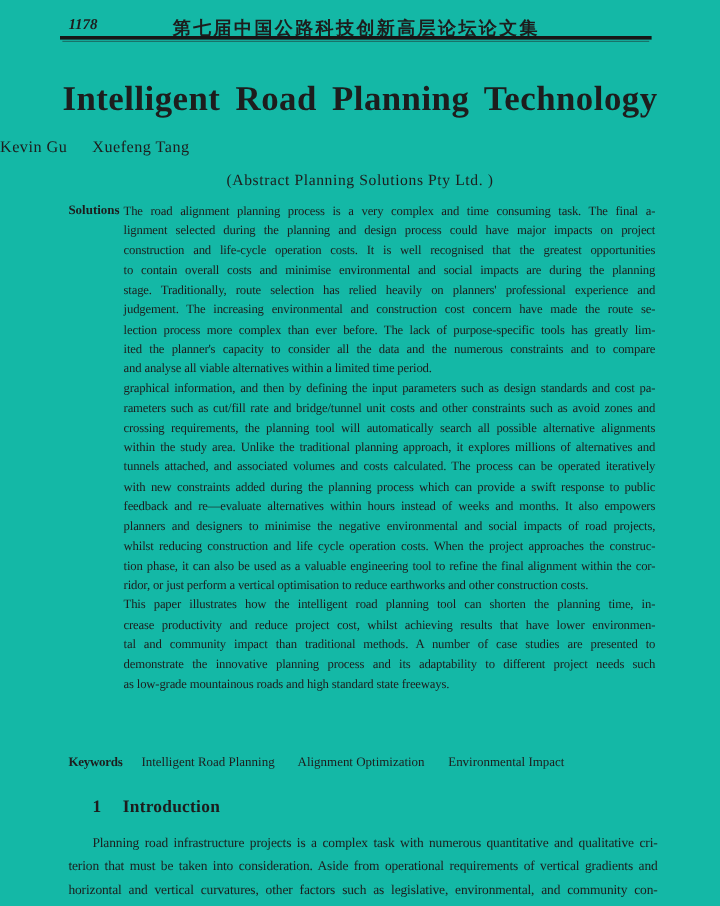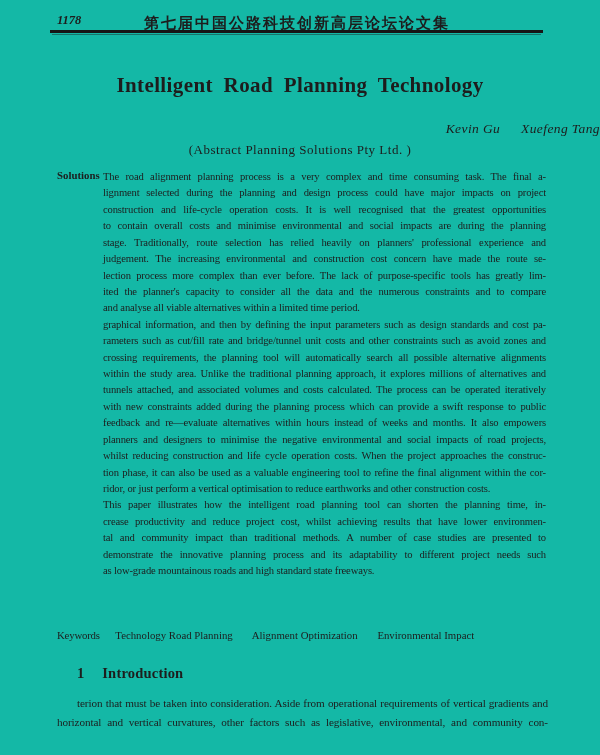--- a/index.html
+++ b/index.html
@@ -6,34 +6,34 @@
   .page {
     position:relative; width:600px; height:755px; margin:0 auto;
     background:#14b8a6; color:#1d1d1d; overflow:hidden;
     font-family:"Liberation Serif", serif;
   }
   .header { position:absolute; top:13px; left:50px; right:56px; height:16px; }
   .pagenum { position:absolute; left:7px; top:0; font-style:italic; font-size:12.5px; font-weight:600; }
   .proc { position:absolute; left:0; right:0; top:1px; text-align:center; font-size:15px; letter-spacing:2px; font-weight:600; }
   .rule { position:absolute; top:30px; left:50px; width:493px; height:2.5px; background:#161616; }
   .rule::after { content:""; position:absolute; left:2px; right:2px; top:3.5px; height:1px; background:rgba(30,30,30,.45); }
-  .title { position:absolute; top:67px; left:0; right:0; margin:6px; text-align:center;
-           font-size:21px; font-weight:bold; letter-spacing:.4px; word-spacing:5px; }
-  .authors { position:absolute; top:121px; left:0; right:0; text-align:right; font-size:13.5px; letter-spacing:.4px;font-style:italic; }
+  .title { position:absolute; top:67px; left:0; right:0; margin:0; text-align:center;
+           font-size:29px; font-weight:bold; letter-spacing:.4px; word-spacing:5px; }
+  .authors { position:absolute; top:115px; left:0; right:0; text-align:left; font-size:13.5px; letter-spacing:.4px; }
   .authors .author + .author { margin-left:17px; }
   .affil { position:absolute; top:142px; left:0; right:0; text-align:center; font-size:13px; letter-spacing:.5px; }
   .abstract { position:absolute; top:169px; left:57px; width:489px; display:flex; }
   .ab-label { flex:none; width:46px; font-weight:bold; font-size:10.8px; }
   .ab-body { flex:1; font-size:10.6px; line-height:16.42px; letter-spacing:-.15px; }
   .tline { text-align:justify; text-align-last:justify; }
   .para .tline:last-child { text-align-last:left; }
   .para.cut .tline:last-child { text-align-last:justify; }
   .para.indent-first .tline:first-child { text-indent:20px; }
   .keywords { position:absolute; top:629px; left:57px; right:48px; font-size:10.8px; }
-  .kw-label { font-weight:normal; margin-right:13px; letter-spacing:-.2px; }
+  .kw-label { font-weight:bold; margin-right:13px; letter-spacing:-.2px; }
   .kw-item { margin-right:17px; }
   .sec-head { position:absolute; top:665px; left:77px; font-size:14.5px; font-weight:bold; letter-spacing:.2px; }
   .sec-num { margin-right:14px; }
   .intro { position:absolute; top:694px; left:57px; width:491px;
            font-size:11.2px; line-height:19.3px; letter-spacing:-.1px; }
 </style>
 </head>
 <body>
 
 <div class="page">
@@ -85,28 +85,29 @@
           <div class="tline">crease productivity and reduce project cost, whilst achieving results that have lower environmen-</div>
           <div class="tline">tal and community impact than traditional methods. A number of case studies are presented to</div>
           <div class="tline">demonstrate the innovative planning process and its adaptability to different project needs such</div>
           <div class="tline">as low-grade mountainous roads and high standard state freeways.</div>
         </div>
     </div>
   </div>
 
   <div class="keywords">
     <span class="kw-label">Keywords</span>
-    <span class="kw-item">Technology Road Planning</span>
+    <span class="kw-item">Intelligent Road Planning</span>
     <span class="kw-item">Alignment Optimization</span>
     <span class="kw-item">Environmental Impact</span>
   </div>
 
   <div class="sec-head">
     <span class="sec-num">1</span>
     <span class="sec-title">Introduction</span>
   </div>
 
   <div class="intro para cut indent-first">
+      <div class="tline">Planning road infrastructure projects is a complex task with numerous quantitative and qualitative cri-</div>
       <div class="tline">terion that must be taken into consideration. Aside from operational requirements of vertical gradients and</div>
       <div class="tline">horizontal and vertical curvatures, other factors such as legislative, environmental, and community con-</div>
     </div>
 
 </div>
 
 </body></html>

